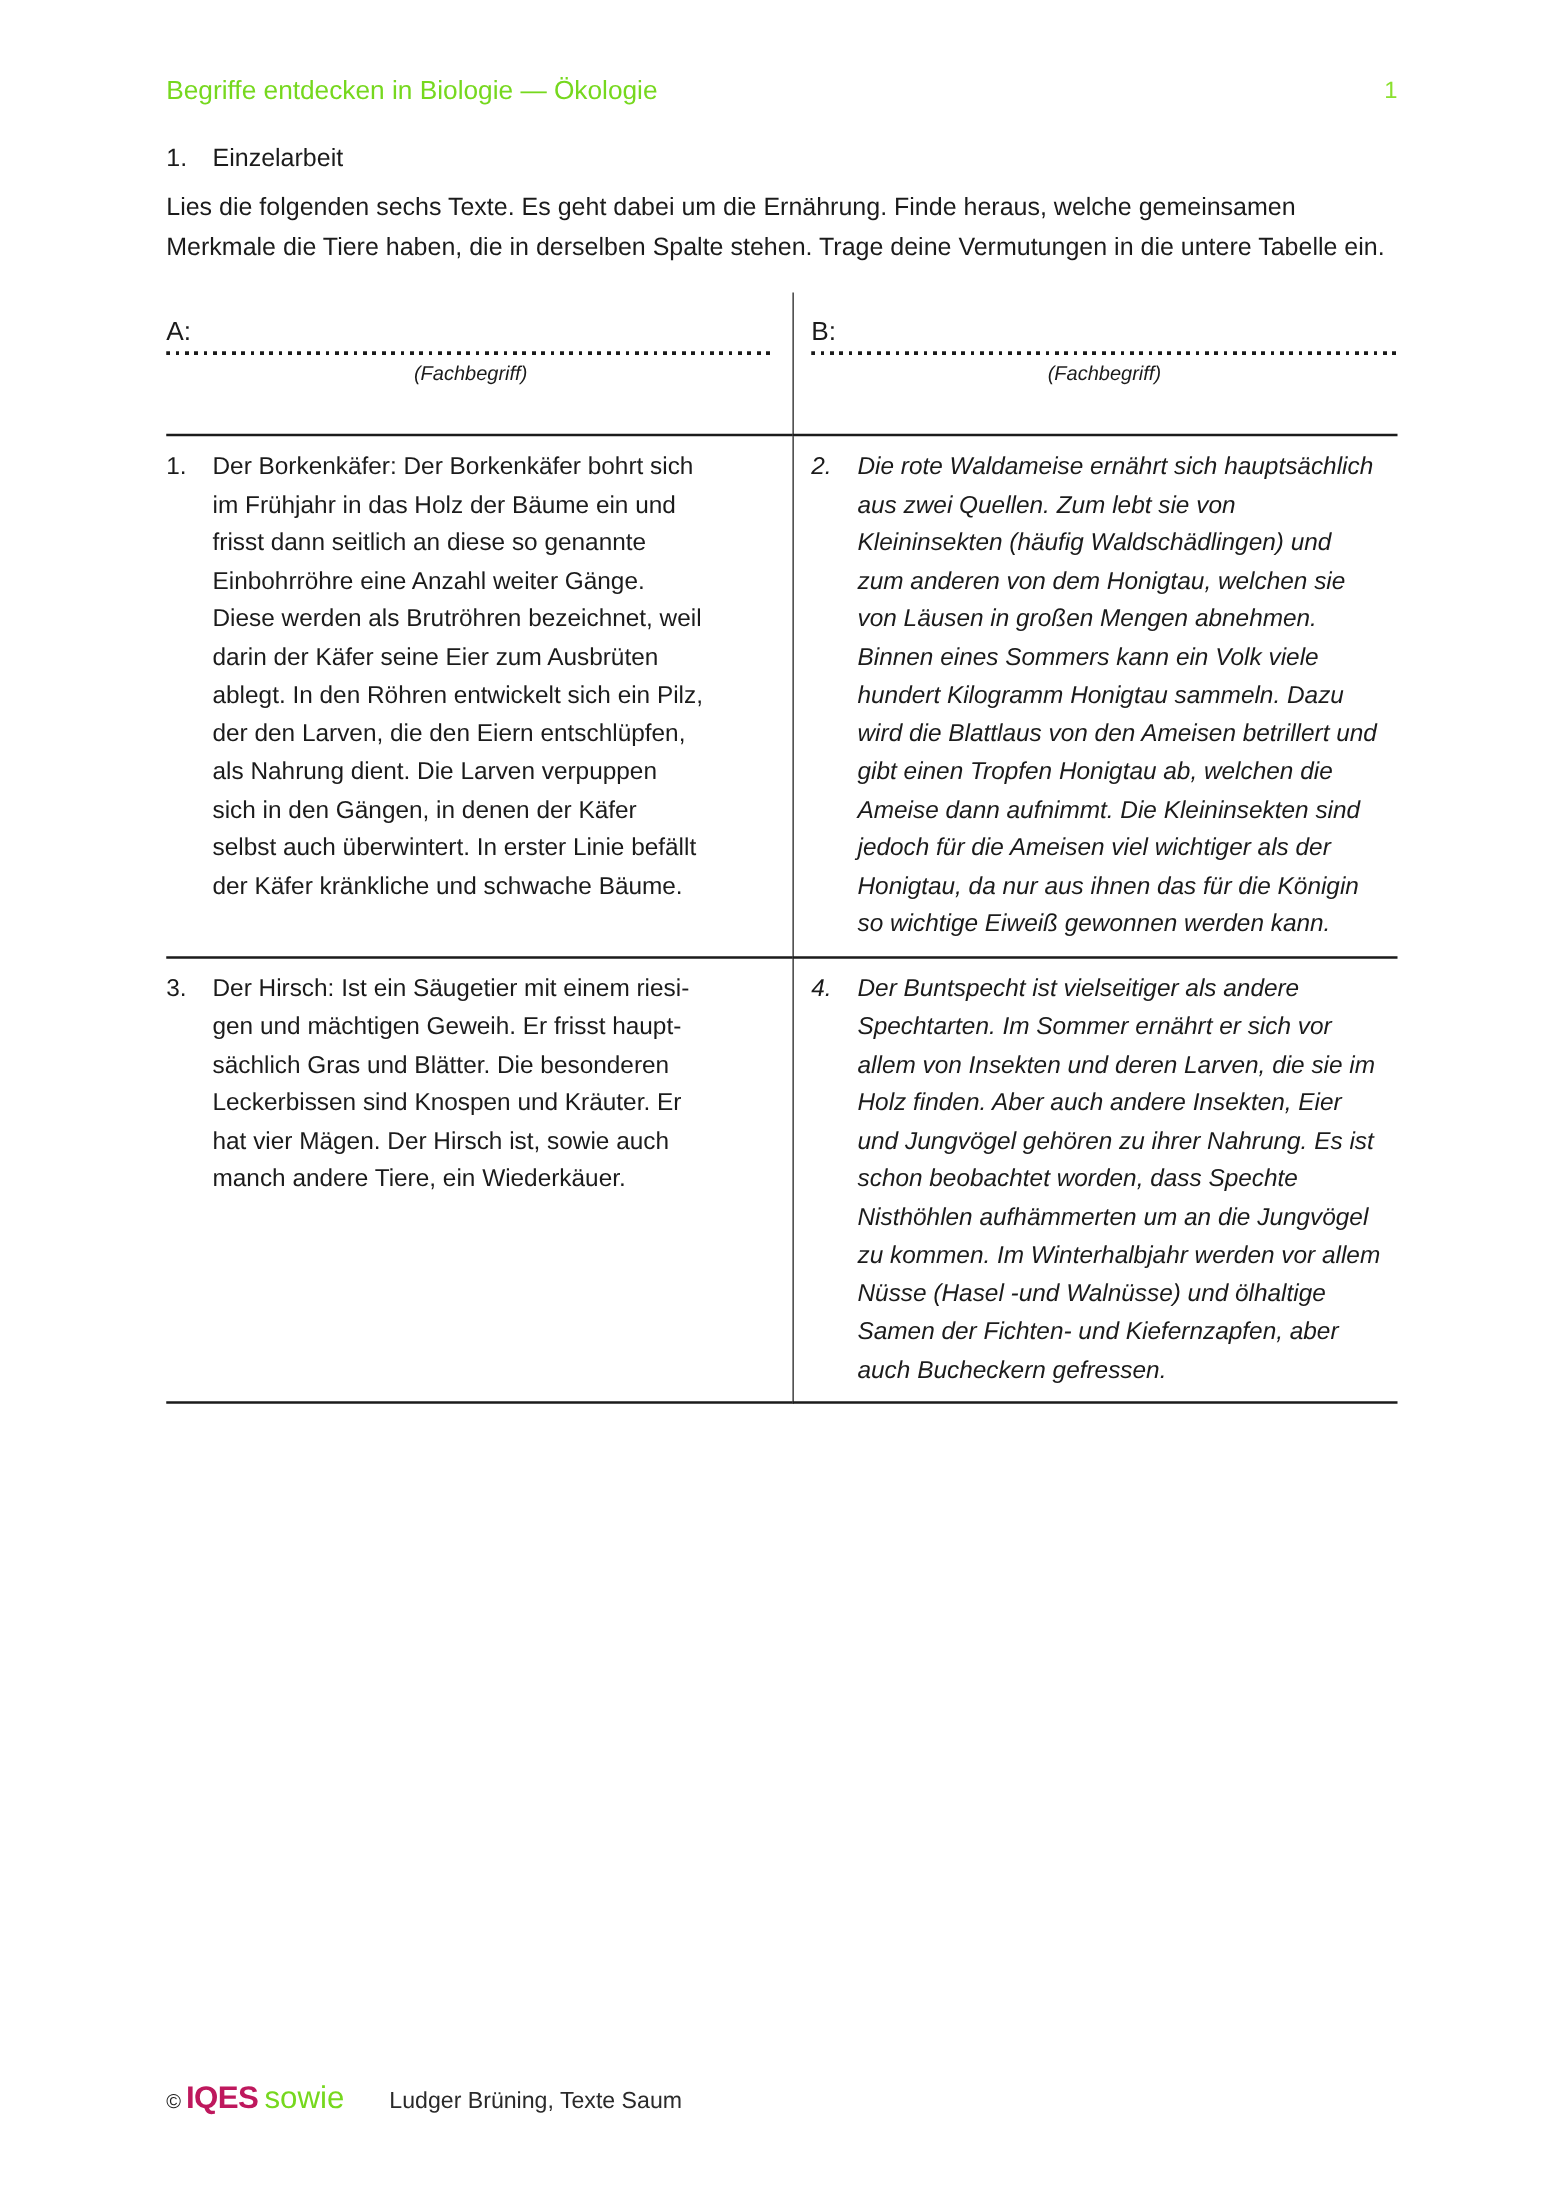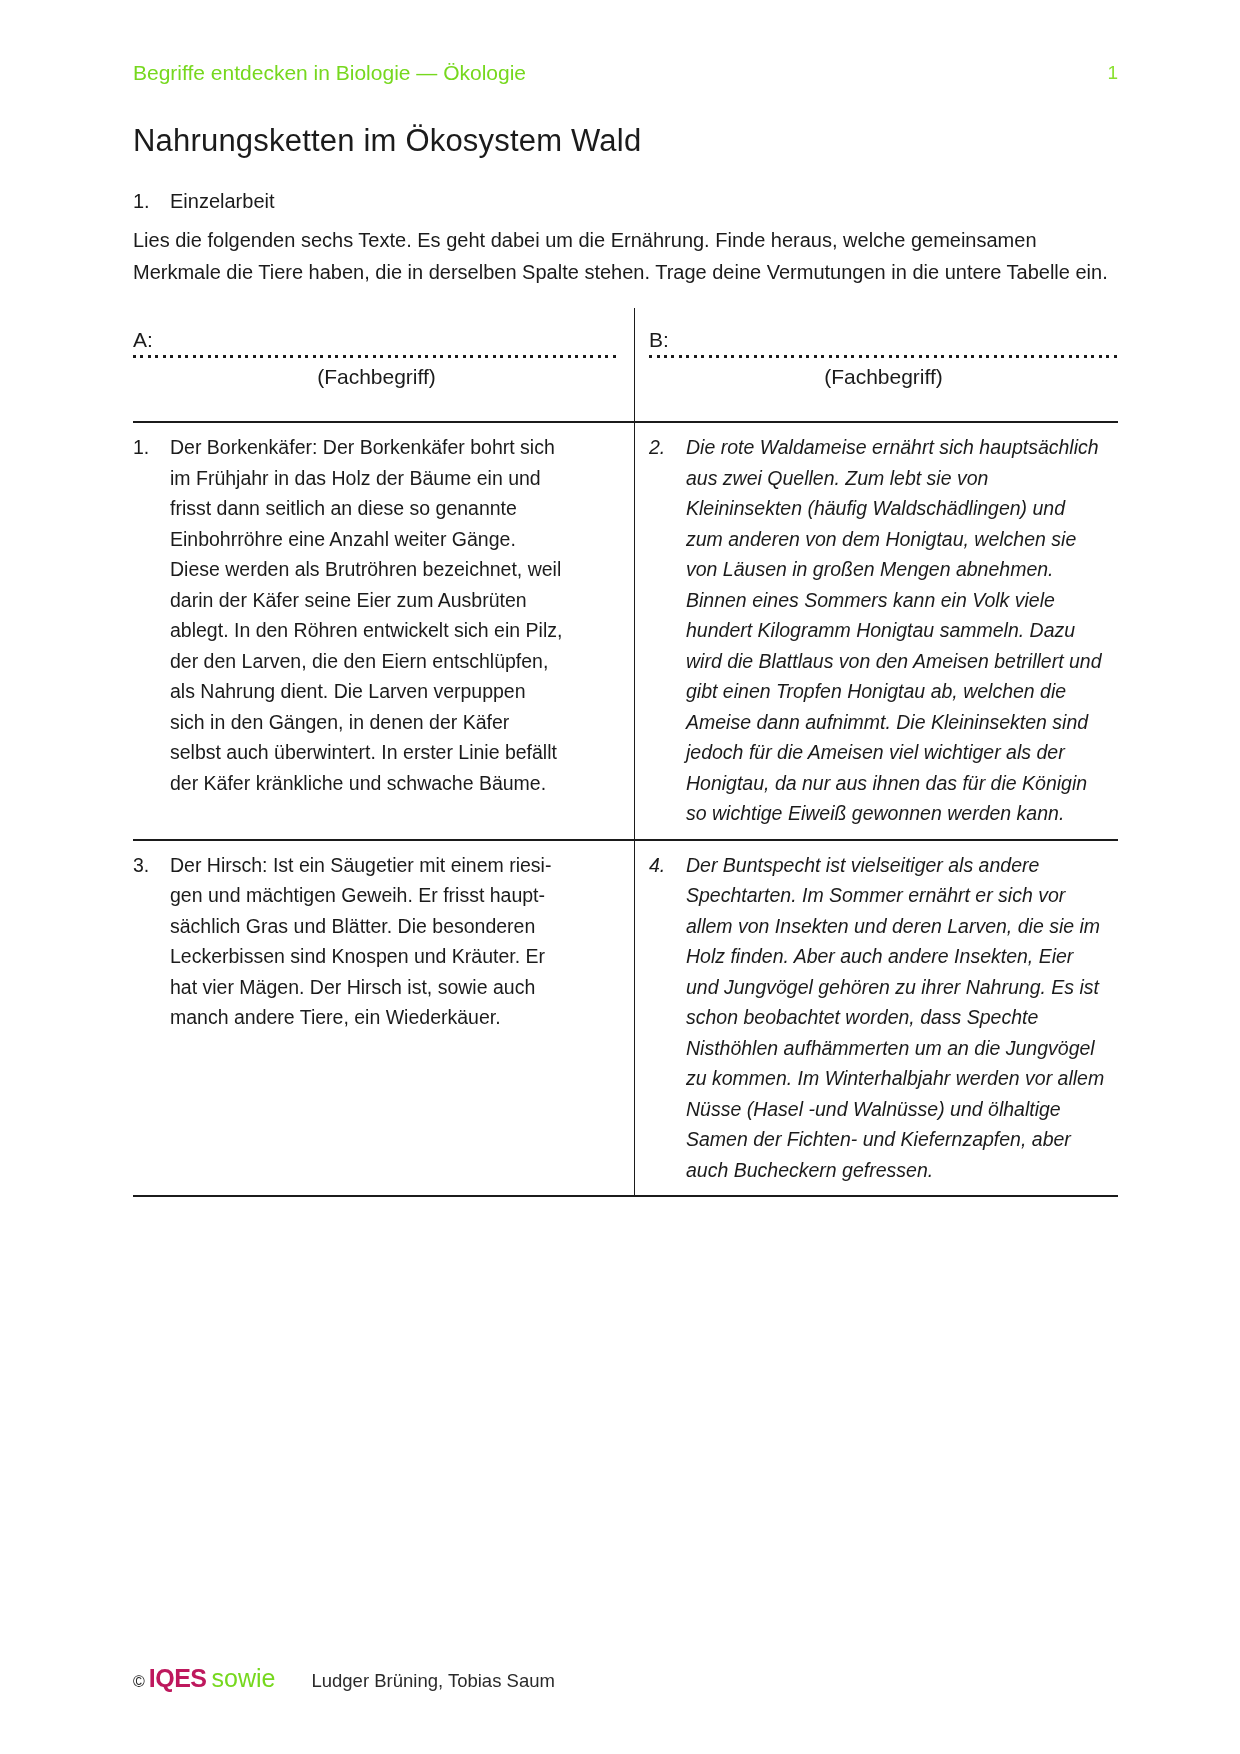--- a/index.html
+++ b/index.html
@@ -53,21 +53,21 @@
 
   .label-cell{border-bottom:2px solid #1b1b1b;padding-top:8px;height:115px;}
   .label-cell.left{padding-right:14px;}
   .label-cell.right{padding-left:14px;}
   .write-line{height:36px;display:flex;align-items:flex-end;}
   .col-label{font-size:21px;line-height:24px;}
   .dotline{
     height:3px;margin-top:3px;
     background:repeating-linear-gradient(90deg,#1b1b1b 0 3px,transparent 3px 7.5px);
   }
-  .fachbegriff{margin-top:7px;text-align:center;font-size:21px;}
+  .fachbegriff{margin-top:7px;text-align:center;font-size:16px;font-style:italic;}
 
   .text-cell{
     display:flex;
     padding:9px 0 10px 0;
     font-size:19.5px;line-height:30.5px;
     border-bottom:2px solid #1b1b1b;
   }
   .text-cell .num{width:37px;flex:none;}
   .text-cell.left{padding-left:0;}
   .text-cell.left .txt{width:395px;}
@@ -89,21 +89,20 @@
 <body>
 
 <div class="page">
   <div class="content">
 
     <div class="doc-header">
       <span class="hd-title">Begriffe entdecken in Biologie — Ökologie</span>
       <span class="hd-page">1</span>
     </div>
 
-    <h1 class="page-title">Nahrungsketten im Ökosystem Wald</h1>
 
     <div class="section-heading">
       <span class="sec-num">1.</span>
       <span>Einzelarbeit</span>
     </div>
 
     <p class="intro">Lies die folgenden sechs Texte. Es geht dabei um die Ernährung. Finde heraus, welche gemeinsamen Merkmale die Tiere haben, die in derselben Spalte stehen. Trage deine Vermutungen in die untere Tabelle ein.</p>
 
     <div class="ws-table">
 
@@ -140,15 +139,15 @@
         <span class="txt">Der Buntspecht ist vielseitiger als andere Spechtarten. Im Sommer ernährt er sich vor allem von Insekten und deren Larven, die sie im Holz finden. Aber auch andere Insekten, Eier und Jungvögel gehören zu ihrer Nah­rung. Es ist schon beobachtet worden, dass Spechte Nisthöhlen aufhämmerten um an die Jungvögel zu kommen. Im Winterhalb­jahr werden vor allem Nüsse (Hasel -und Walnüsse) und ölhaltige Samen der Fichten- und Kiefernzapfen, aber auch Bucheckern gefressen.</span>
       </div>
 
     </div>
   </div>
 
   <div class="footer">
     <span class="copy">©</span>
     <span class="iqes">IQES</span>
     <span class="online">sowie</span>
-    <span class="authors">Ludger Brüning, Tobias Saum</span>
+    <span class="authors">Ludger Brüning, Texte Saum</span>
   </div>
 </div>
 
 </body></html>

